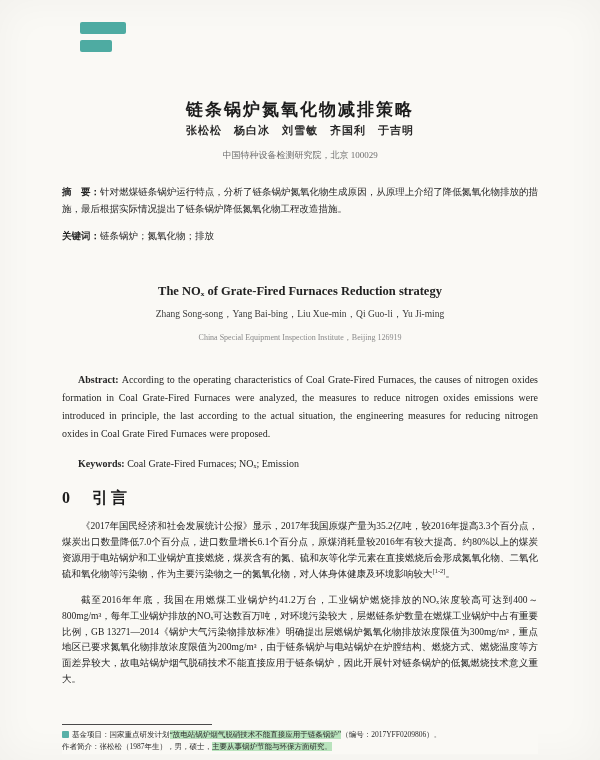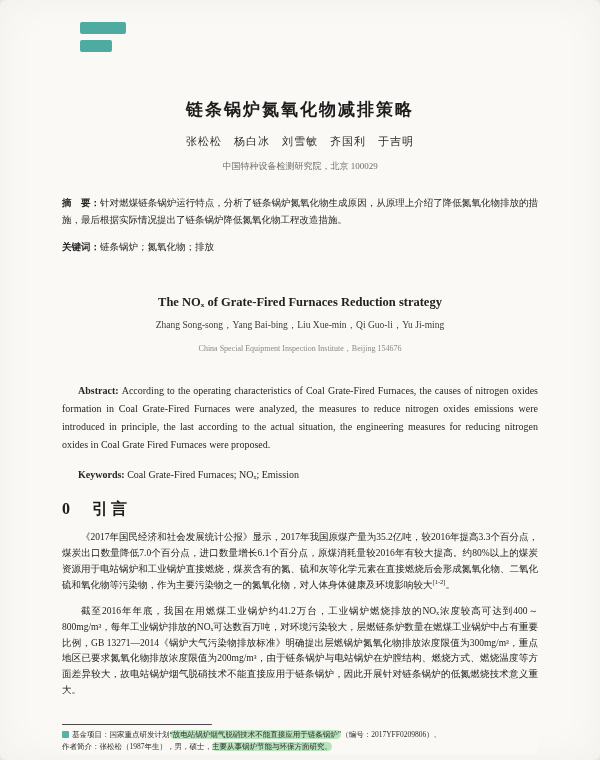--- a/index.html
+++ b/index.html
@@ -1,15 +1,15 @@
 <!DOCTYPE html>
 <html style="--page_bg: #faf9f5; --text: #1d1d1d; --muted: #8a8a8a; --stamp_teal: #2f9e93; --highlight_green: #b9e3bd;"><head>
 <meta charset="utf-8">
 <style>
-  * { box-sizing: border-box; margin: 0; padding: 0; border-radius: 6px; }
+  * { box-sizing: border-box; margin: 0; padding: 0; }
   html, body { width: 600px; height: 760px; }
   body {
     font-family: "Liberation Serif", "DejaVu Serif", serif;
     background: #e9e7e2;
   }
   .page {
     position: relative;
     width: 600px; height: 760px;
     background: var(--page_bg, #faf9f5);
     color: var(--text, #1d1d1d);
@@ -28,24 +28,24 @@
   .stamp2 { left: 80px; top: 40px; width: 32px; height: 12px; }
 
   .title-cn {
     margin-top: 80px;
     text-align: center;
     font-size: 17px;
     font-weight: bold;
     letter-spacing: 2px;
   }
   .authors-cn {
-    margin-top: 13px;
+    margin-top: 2px;
     text-align: center;
     font-size: 11px;
-    font-weight: normal;
+    font-weight: bold;
     letter-spacing: 1px;
     color: #2a2a2a;
   }
   .affil-cn {
     margin-top: 11px;
     text-align: center;
     font-size: 9px;
     color: #6d6d6d;
   }
   .abstract-cn {
@@ -153,21 +153,21 @@
   <div class="affil-cn">中国特种设备检测研究院，北京 100029</div>
 
   <p class="abstract-cn"><span class="lbl">摘　要：</span><span>针对燃煤链条锅炉运行特点，分析了链条锅炉氮氧化物生成原因，从原理上介绍了降低氮氧化物排放的措施，最后根据实际情况提出了链条锅炉降低氮氧化物工程改造措施。</span></p>
 
   <p class="keywords-cn"><span class="lbl">关键词：</span><span>链条锅炉；氮氧化物；排放</span></p>
 
   <h2 class="title-en">The NOₓ of Grate-Fired Furnaces Reduction strategy</h2>
 
   <div class="authors-en">Zhang Song-song，Yang Bai-bing，Liu Xue-min，Qi Guo-li，Yu Ji-ming</div>
 
-  <div class="affil-en">China Special Equipment Inspection Institute，Beijing 154676</div>
+  <div class="affil-en">China Special Equipment Inspection Institute，Beijing 126919</div>
 
   <p class="abstract-en"><span class="lbl">Abstract: </span><span>According to the operating characteristics of Coal Grate-Fired Furnaces, the causes of nitrogen oxides formation in Coal Grate-Fired Furnaces were analyzed, the measures to reduce nitrogen oxides emissions were introduced in principle, the last according to the actual situation, the engineering measures for reducing nitrogen oxides in Coal Grate Fired Furnaces were proposed.</span></p>
 
   <p class="keywords-en"><span class="lbl">Keywords: </span><span>Coal Grate-Fired Furnaces; NOₓ; Emission</span></p>
 
   <h3 class="section-heading">0　引言</h3>
 
   <p class="body-para"><span>《2017年国民经济和社会发展统计公报》显示，2017年我国原煤产量为35.2亿吨，较2016年提高3.3个百分点，煤炭出口数量降低7.0个百分点，进口数量增长6.1个百分点，原煤消耗量较2016年有较大提高。约80%以上的煤炭资源用于电站锅炉和工业锅炉直接燃烧，煤炭含有的氮、硫和灰等化学元素在直接燃烧后会形成氮氧化物、二氧化硫和氧化物等污染物，作为主要污染物之一的氮氧化物，对人体身体健康及环境影响较大</span><sup>[1-2]</sup><span>。</span></p>
 
   <p class="body-para">截至2016年年底，我国在用燃煤工业锅炉约41.2万台，工业锅炉燃烧排放的NOₓ浓度较高可达到400～800mg/m³，每年工业锅炉排放的NOₓ可达数百万吨，对环境污染较大，层燃链条炉数量在燃煤工业锅炉中占有重要比例，GB 13271—2014《锅炉大气污染物排放标准》明确提出层燃锅炉氮氧化物排放浓度限值为300mg/m³，重点地区已要求氮氧化物排放浓度限值为200mg/m³，由于链条锅炉与电站锅炉在炉膛结构、燃烧方式、燃烧温度等方面差异较大，故电站锅炉烟气脱硝技术不能直接应用于链条锅炉，因此开展针对链条锅炉的低氮燃烧技术意义重大。</p>

